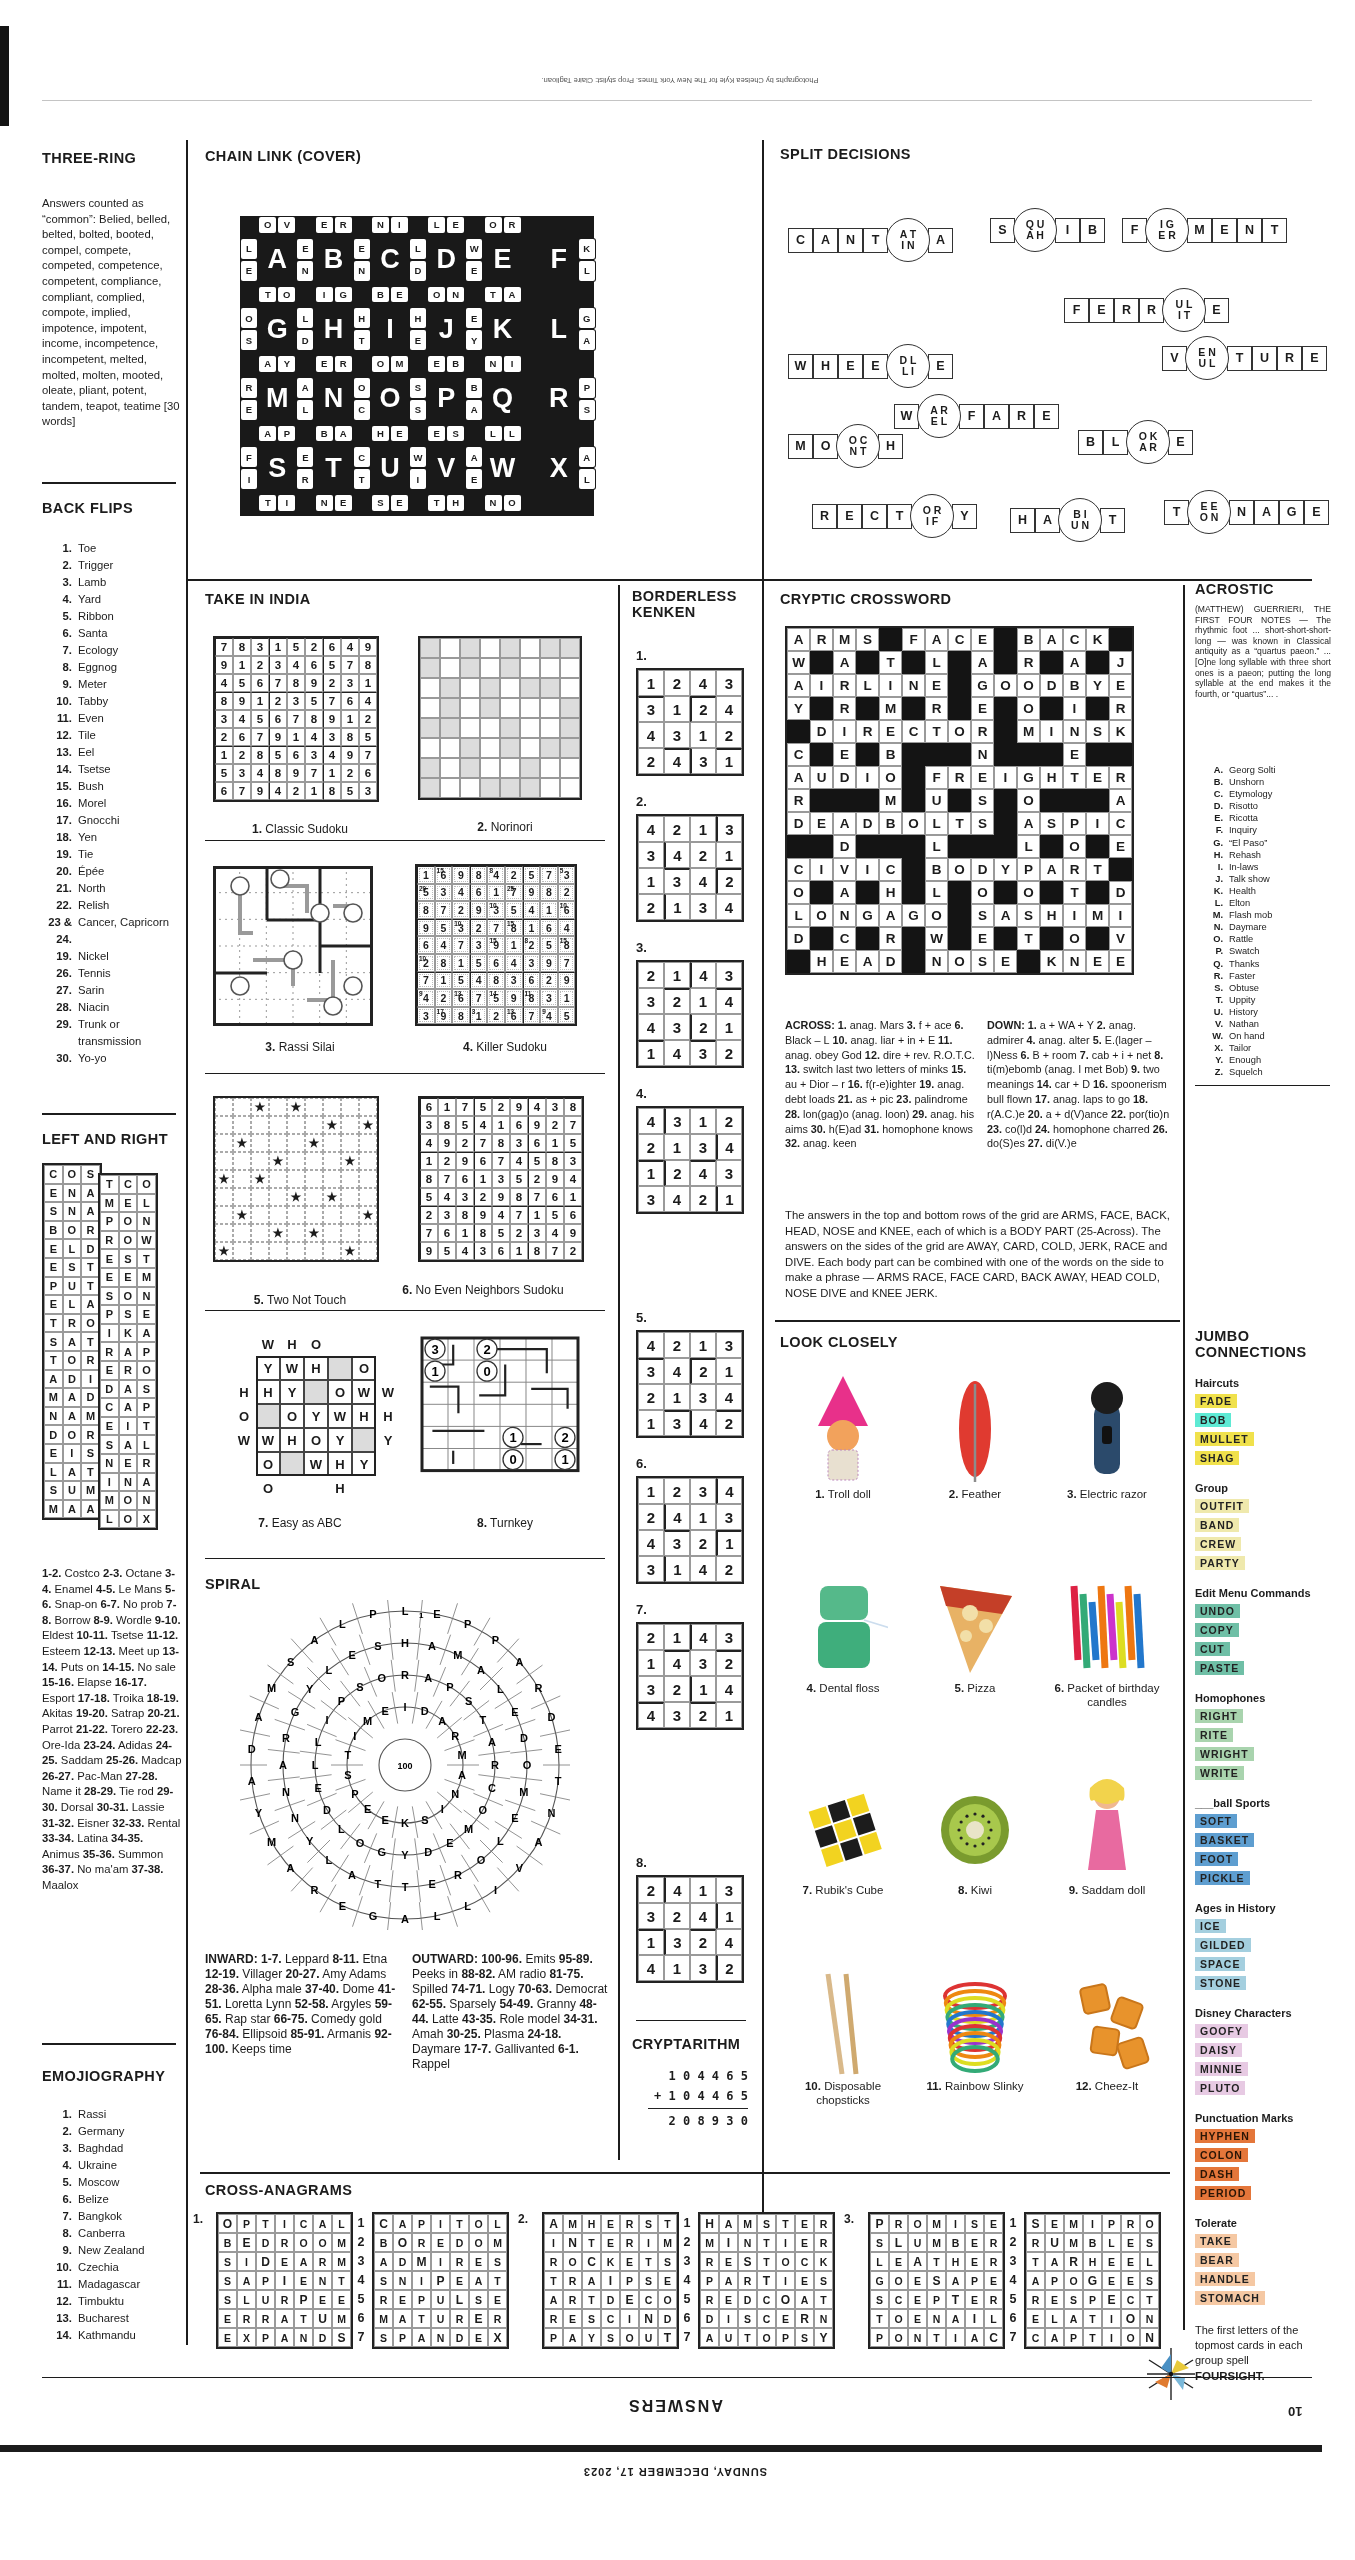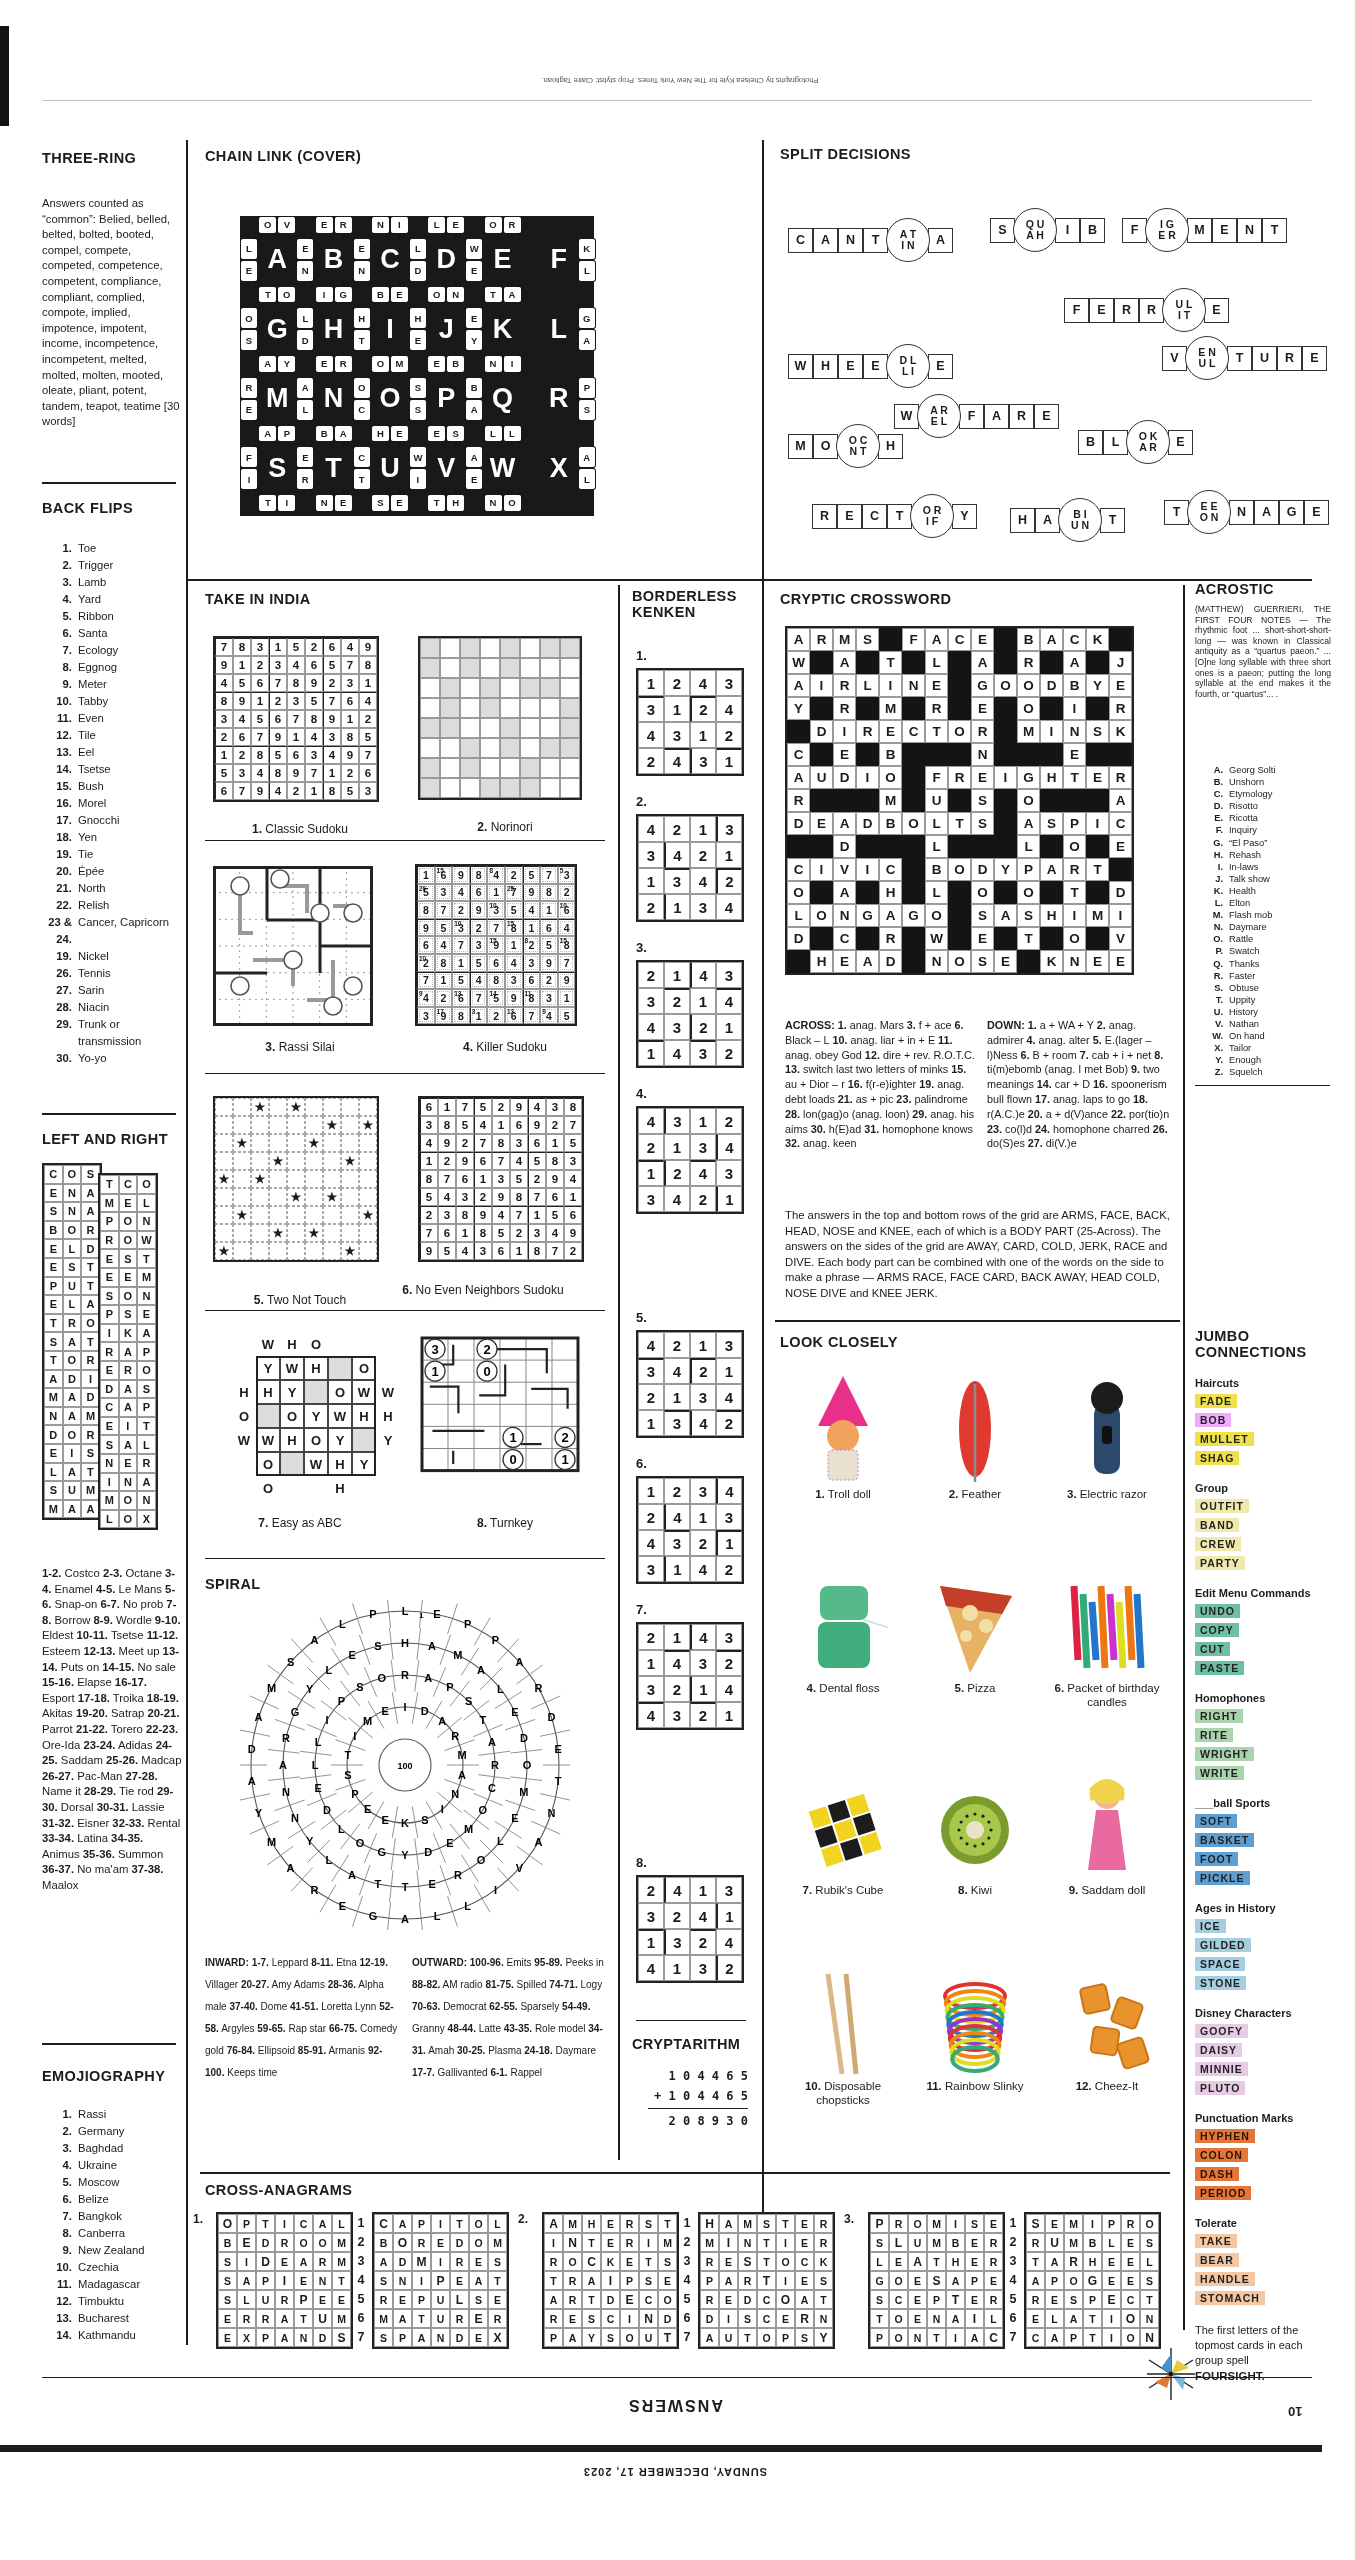--- a/index.html
+++ b/index.html
@@ -4,21 +4,21 @@
 <style>
   html,body{margin:0;padding:0;background:#fff}
   #page{position:relative;width:1355px;height:2560px;background:#fff;color:#1c1c1c;
         font-family:"Liberation Sans",sans-serif;overflow:hidden}
   .abs{position:absolute}
   .t{font-weight:bold;font-size:14.5px;letter-spacing:.4px;white-space:pre-line}
   .r180{transform:rotate(180deg)}
   .rule{background:#1c1c1c}
   .lrule{background:#c4c4c4}
   .par{font-size:11.3px;line-height:15.6px}
-  .small{font-size:10px;line-height:22px}
+  .small{font-size:12px;line-height:15px}
   .numlist{font-size:11.3px;line-height:17px}
   .numlist .row{display:flex}
   .numlist .n{width:30px;text-align:right;font-weight:bold;padding-right:6px;flex:0 0 30px}
   .cellgrid{display:grid;border:2px solid #222;background:#fff;box-sizing:border-box}
   .cg{border:.5px solid #9a9a9a;display:flex;align-items:center;justify-content:center;
       font-weight:bold;box-sizing:border-box;position:relative;background:#fff}
   .lab{font-size:12px;text-align:center}
   .lab b{font-weight:bold}
   .chip{display:inline-block;font-weight:bold;font-size:10.5px;letter-spacing:1px;
         padding:1px 5px;margin:2px 0;color:#222}
@@ -2351,21 +2351,21 @@
       <div style="display: flex; font-size: 9.3px; line-height: 12.1px;">
         <b style="width: 18px; text-align: right; padding-right: 6px; flex: 0 0 18px;">Z.</b>
         <span>Squelch</span>
       </div>
     </div>
 
   <div class="abs t" style="left:1195px;top:1328px;width:145px">JUMBO CONNECTIONS</div>
   <div class="abs" id="jumbo-groups" style="left:1195px;top:1362px;width:150px">
       <div class="grouplabel">Haircuts</div>
       <div><span class="chip" style="background: rgb(240, 225, 76);">FADE</span></div>
-      <div><span class="chip" style="background: #f0abfc;">BOB</span></div>
+      <div><span class="chip" style="background: #5eead4;">BOB</span></div>
       <div><span class="chip" style="background: rgb(240, 225, 76);">MULLET</span></div>
       <div><span class="chip" style="background: rgb(240, 225, 76);">SHAG</span></div>
       <div class="grouplabel">Group</div>
       <div><span class="chip" style="background: rgb(239, 233, 173);">OUTFIT</span></div>
       <div><span class="chip" style="background: rgb(239, 233, 173);">BAND</span></div>
       <div><span class="chip" style="background: rgb(239, 233, 173);">CREW</span></div>
       <div><span class="chip" style="background: rgb(239, 233, 173);">PARTY</span></div>
       <div class="grouplabel">Edit Menu Commands</div>
       <div><span class="chip" style="background: rgb(111, 191, 166);">UNDO</span></div>
       <div><span class="chip" style="background: rgb(111, 191, 166);">COPY</span></div>

